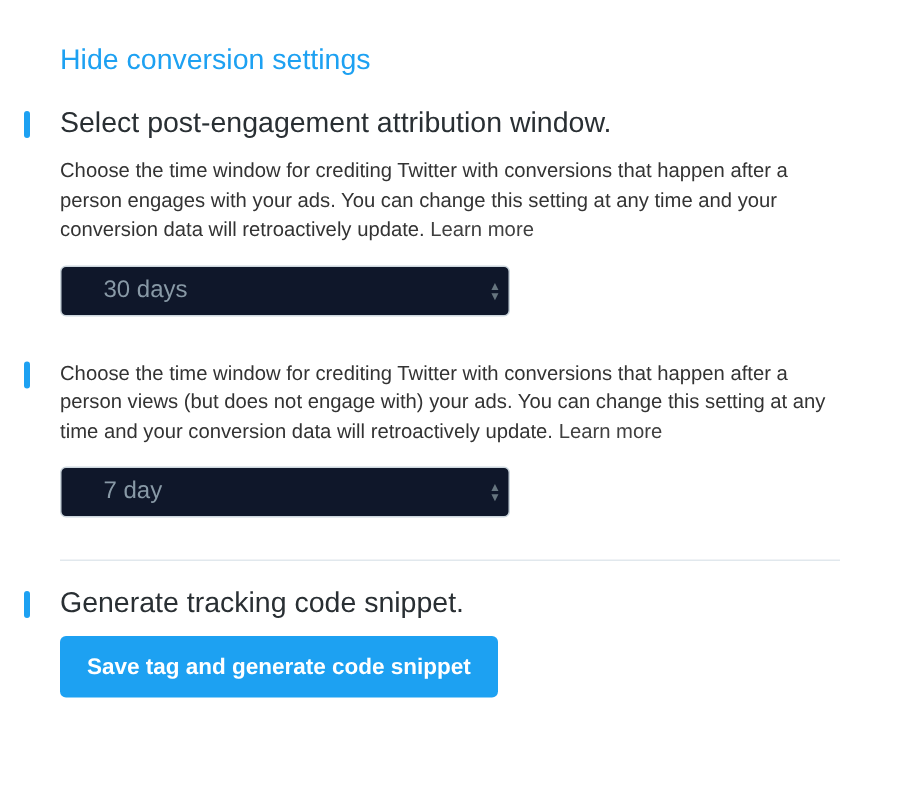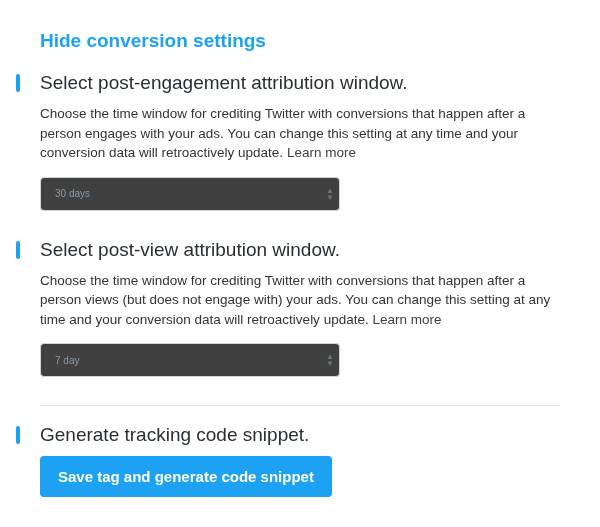--- a/index.html
+++ b/index.html
@@ -7,21 +7,21 @@
     font-family: "Helvetica Neue", Helvetica, Arial, sans-serif;
     font-size: 14px;
     color: #333;
     background: #fff;
     width: 600px;
     padding: 30px 40px 40px 40px;
   }
   .toggle-link {
     color: #1da1f2;
     font-size: 19px;
-    font-weight: 700;
+    font-weight: 400;
     cursor: pointer;
     display: block;
     margin-bottom: 20px;
   }
   .section {
     position: relative;
     padding-left: 0;
     margin-bottom: 28px;
   }
   .section::before {
@@ -52,23 +52,23 @@
   }
   .select-wrap {
     position: relative;
     width: 300px;
   }
   .select {
     width: 100%;
     height: 34px;
     border: 1px solid #ccd6dd;
     border-radius: 4px;
-    background: #404040;
-    padding: 0 28px 0 14px;
-    font-size: 10px;
+    background: #0f172a;
+    padding: 0 28px 0 28px;
+    font-size: 16px;
     color: #8899a6;
     display: flex;
     align-items: center;
     cursor: pointer;
   }
   .stepper {
     position: absolute;
     right: 6px;
     top: 50%;
     transform: translateY(-50%);
@@ -110,21 +110,20 @@
       <span>30 days</span>
     </div>
     <div class="stepper">
       <span>▲</span>
         <span>▼</span>
     </div>
   </div>
 </div>
 
 <div class="section">
-  <h2>Select post-view attribution window.</h2>
   <p>
     <span>Choose the time window for crediting Twitter with conversions that happen after a person views (but does not engage with) your ads. You can change this setting at any time and your conversion data will retroactively update. </span><span class="link">Learn more</span>
   </p>
   <div class="select-wrap">
     <div class="select">
       <span>7 day</span>
     </div>
     <div class="stepper">
       <span>▲</span>
         <span>▼</span>

